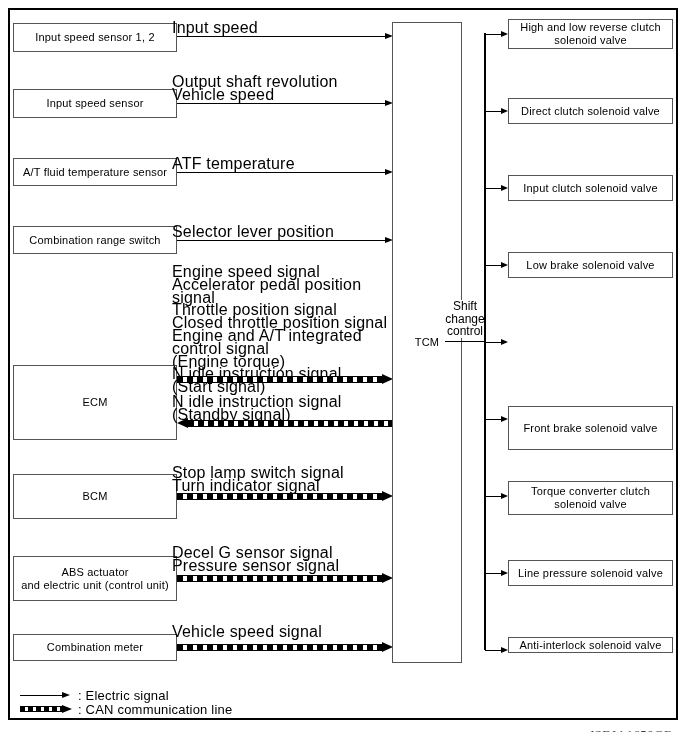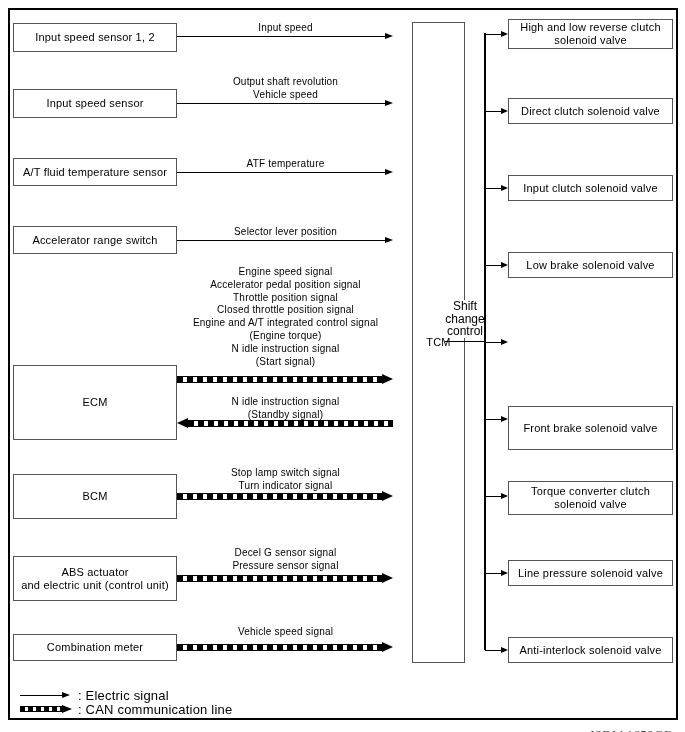--- a/index.html
+++ b/index.html
@@ -14,24 +14,24 @@
   }
   .box {
     position:absolute; box-sizing:border-box; background:#fff;
     border:1.4px solid #545454;
     display:flex; align-items:center; justify-content:center;
     text-align:center; font-size:11px; line-height:13px;
     white-space:pre-line; letter-spacing:0.2px;
   }
   .lbox { left:13px; width:164px; }
   .rbox { left:508px; width:165px; }
-  .tcm  { left:412px; top:22px; width:53px; height:641px; }
+  .tcm  { left:392px; top:22px; width:70px; height:641px; }
   .siglabel {
-    position:absolute; left:172px; width:227px; text-align:center;
-    font-size:10px; line-height:13.4px; white-space:pre-line; letter-spacing:0.2px;
+    position:absolute; left:172px; width:227px; 
+    font-size:16px; line-height:13.4px; white-space:pre-line; letter-spacing:0.2px;
   }
   .siglabel.dense { line-height:12.8px; }
   .earrow, .canarrow, .barrow { position:absolute; display:flex; align-items:center; }
   .earrow { height:10px; }
   .eline  { flex:1; height:0; border-top:1.4px solid #000; }
   .ehead  { width:0; height:0; border-top:3.5px solid transparent;
             border-bottom:3.5px solid transparent; border-left:8px solid #000; }
   .barrow { height:10px; }
   .bhead  { width:0; height:0; border-top:3.2px solid transparent;
             border-bottom:3.2px solid transparent; border-left:7px solid #000; }
@@ -65,21 +65,21 @@
 </style>
 </head>
 <body>
 
 <div class="page">
   <div class="frame"></div>
 
   <div class="box lbox" style="top:23px;height:29px">Input speed sensor 1, 2</div>
   <div class="box lbox" style="top:89px;height:29px">Input speed sensor</div>
   <div class="box lbox" style="top:158px;height:28px">A/T fluid temperature sensor</div>
-  <div class="box lbox" style="top:226px;height:28px">Accelerator range switch</div>
+  <div class="box lbox" style="top:226px;height:28px">Combination range switch</div>
   <div class="box lbox" style="top:365px;height:75px">ECM</div>
   <div class="box lbox" style="top:474px;height:45px">BCM</div>
   <div class="box lbox" style="top:556px;height:45px">ABS actuator
 and electric unit (control unit)</div>
   <div class="box lbox" style="top:634px;height:27px">Combination meter</div>
 
   <div class="siglabel" style="top:21px">Input speed</div>
   <div class="siglabel" style="top:75px">Output shaft revolution
 Vehicle speed</div>
   <div class="siglabel" style="top:157px">ATF temperature</div>
@@ -186,21 +186,21 @@
 
   <div class="box rbox" style="top:19px;height:30px">High and low reverse clutch
 solenoid valve</div>
   <div class="box rbox" style="top:98px;height:26px">Direct clutch solenoid valve</div>
   <div class="box rbox" style="top:175px;height:26px">Input clutch solenoid valve</div>
   <div class="box rbox" style="top:252px;height:26px">Low brake solenoid valve</div>
   <div class="box rbox" style="top:406px;height:44px">Front brake solenoid valve</div>
   <div class="box rbox" style="top:481px;height:34px">Torque converter clutch
 solenoid valve</div>
   <div class="box rbox" style="top:560px;height:26px">Line pressure solenoid valve</div>
-  <div class="box rbox" style="top:637px;height:26px">Anti-interlock solenoid valve</div>
+  <div class="box rbox" style="top:637px;height:16px">Anti-interlock solenoid valve</div>
 
   <div class="earrow" style="left:20px;top:690px;width:50px">
     <div class="eline"></div>
     <div class="ehead"></div>
   </div>
   <div class="legend-label" style="left:78px;top:689px">: Electric signal</div>
   <div class="canarrow small" style="left:20px;top:704px;width:52px">
     <div class="canband"></div>
     <div class="canhead"></div>
   </div>

